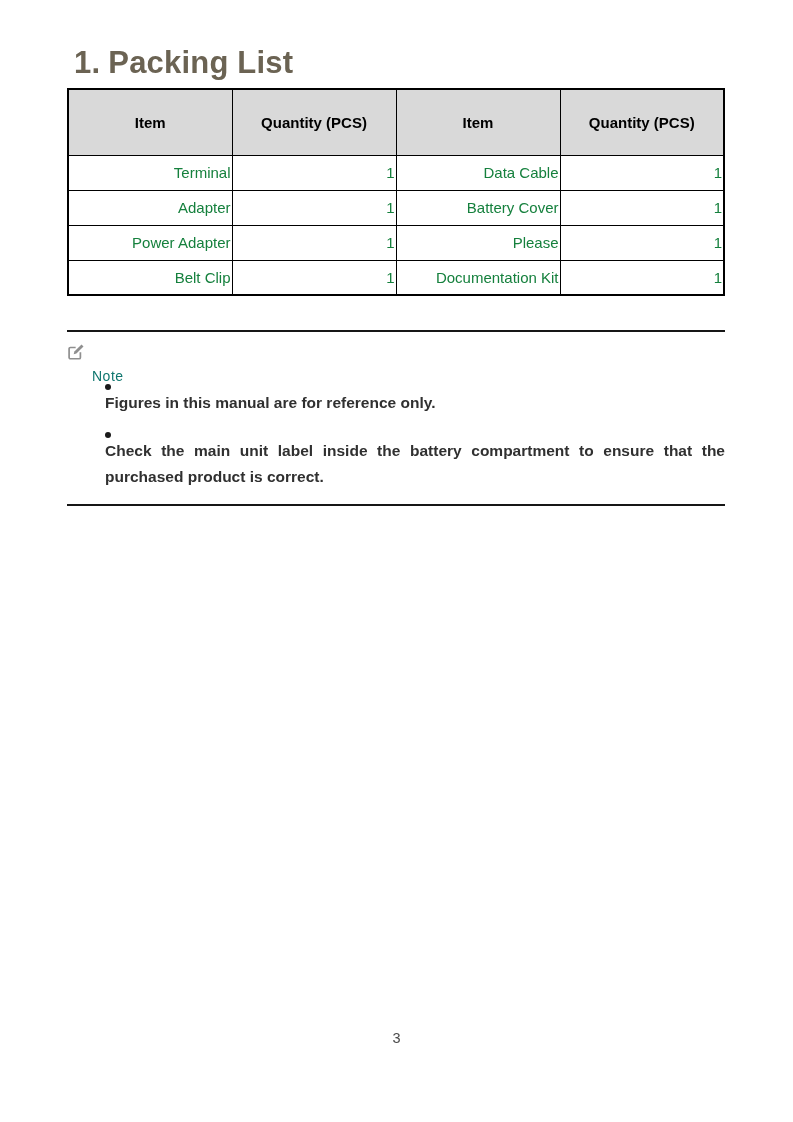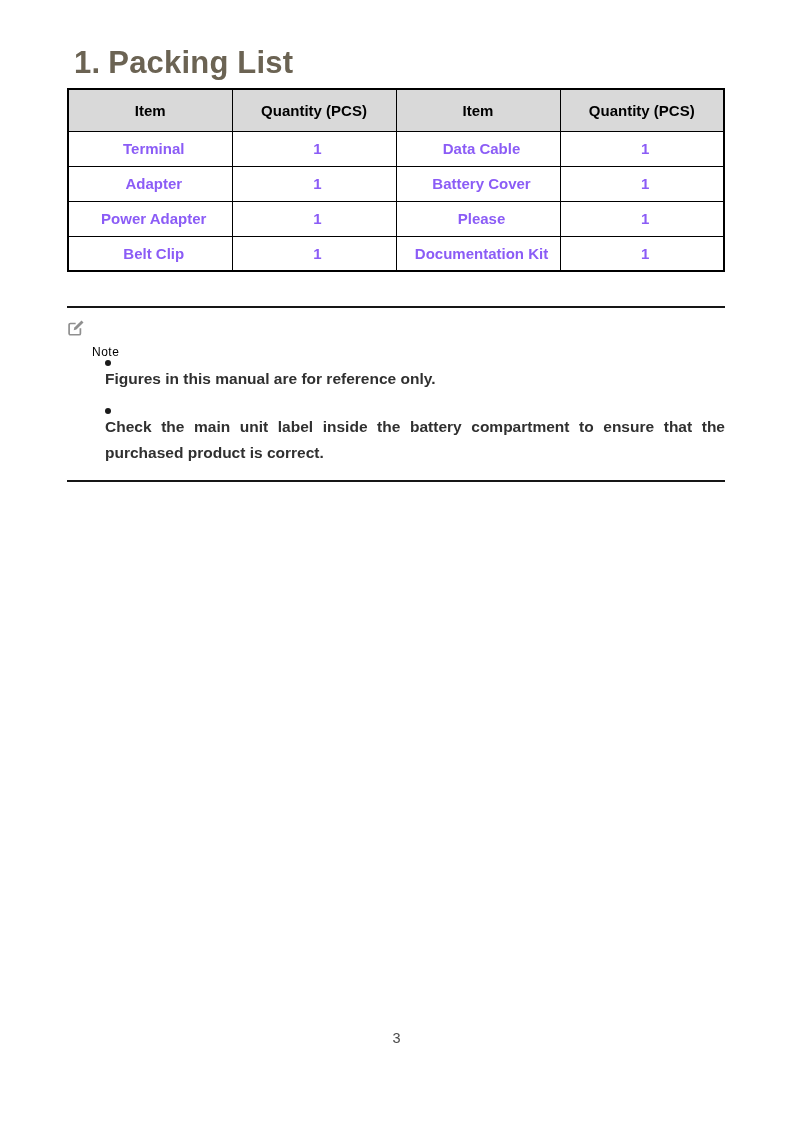--- a/index.html
+++ b/index.html
@@ -44,54 +44,54 @@
   table.packing {
     margin-top: 7px;
     width: 658px;
     border-collapse: collapse;
     border: 2px solid #000000;
     table-layout: fixed;
   }
   table.packing th {
     background: #d9d9d9;
     border: 1px solid #000000;
-    height: 42px;
+    height: 66px;
     font-size: 15px;
     font-weight: 700;
     color: #000000;
     text-align: center;
     vertical-align: middle;
     width: 25%;
   }
   table.packing td {
     border: 1px solid #000000;
     height: 35px;
     font-size: 15px;
-    font-weight: 700;
-    color: #8b5cf6;
-    text-align: center;
+    font-weight: 400;
+    color: #15803d;
+    text-align: right;
     vertical-align: middle;
     padding-left: 8px;
   }
   .note-section {
     margin-top: 34px;
     border-top: 2px solid #161616;
     border-bottom: 2px solid #161616;
     padding: 5px 0 8px 0;
   }
   .note-header {
     display: flex;
     align-items: center;
     margin-top: 3px;
     height: 24px;
   }
   .note-header .note-label {
     margin-left: 7px;
-    font-size: 12px;
-    color: #000000;
+    font-size: 14px;
+    color: #0f766e;
     letter-spacing: 0.5px;
     margin-top: 47px;
   }
   .note-bullets { margin-top: 10px; }
   .bullet-item {
     display: flex;
     padding-left: 38px;
     margin-bottom: 6px;
     flex-direction: column;
   }

